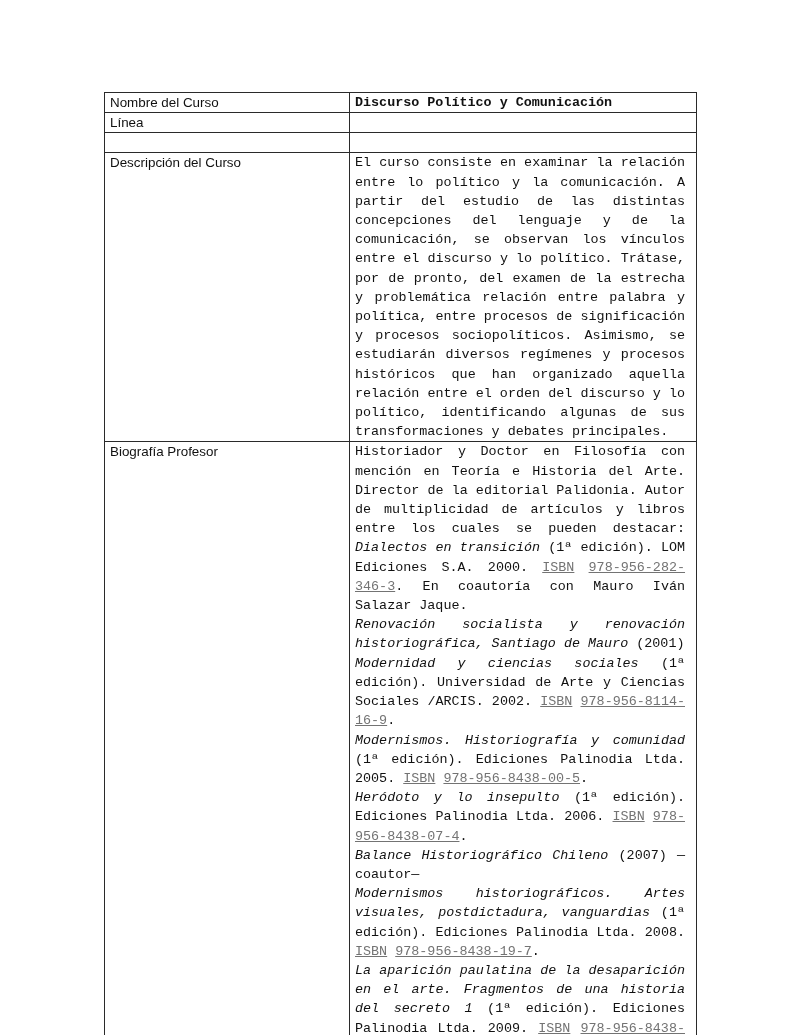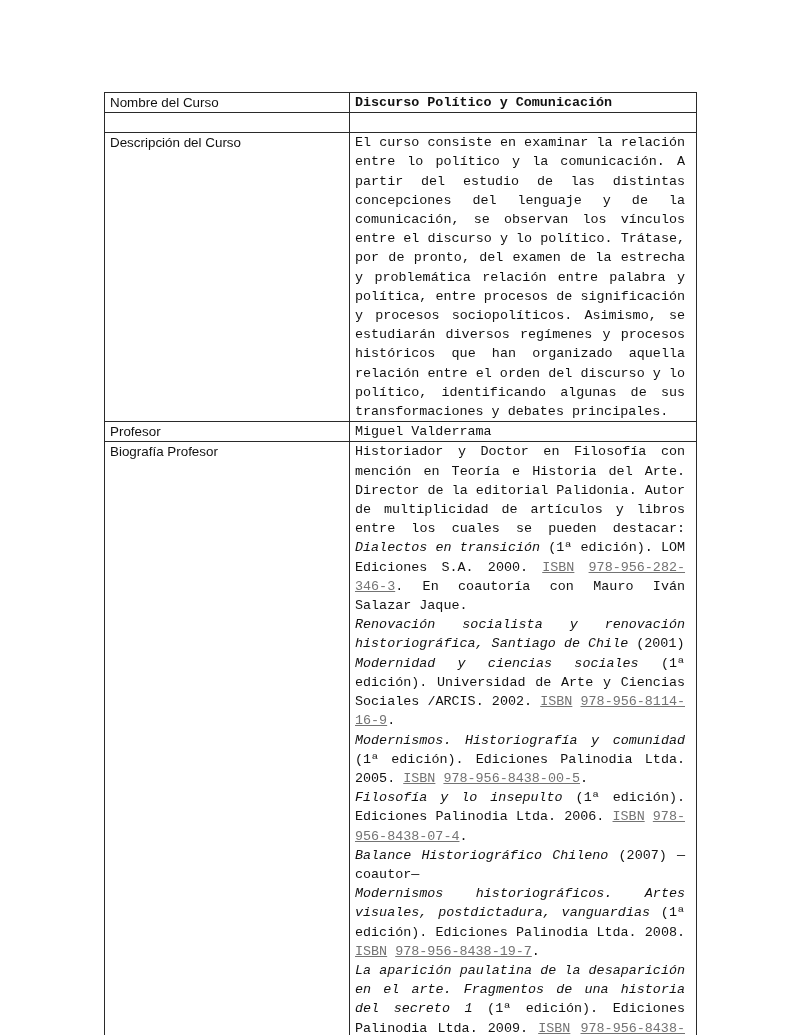--- a/index.html
+++ b/index.html
@@ -57,43 +57,43 @@
 <body>
 
 <div class="page">
   <table class="course">
     <tbody>
       <tr>
         <td class="label">Nombre del Curso</td>
         <td class="value bold">Discurso Político y Comunicación</td>
       </tr>
       <tr>
+        <td class="label">Línea</td>
+        <td class="value"></td>
+      </tr>
+      <tr>
         <td class="label"></td>
         <td class="value"></td>
       </tr>
       <tr>
         <td class="label">Descripción del Curso</td>
         <td class="value">El curso consiste en examinar la relación entre lo político y la comunicación. A partir del estudio de las distintas concepciones del lenguaje y de la comunicación, se observan los vínculos entre el discurso y lo político. Trátase, por de pronto, del examen de la estrecha y problemática relación entre palabra y política, entre procesos de significación y procesos sociopolíticos. Asimismo, se estudiarán diversos regímenes y procesos históricos que han organizado aquella relación entre el orden del discurso y lo político, identificando algunas de sus transformaciones y debates principales.</td>
       </tr>
       <tr>
-        <td class="label">Profesor</td>
-        <td class="value">Miguel Valderrama</td>
-      </tr>
-      <tr>
         <td class="label">Biografía Profesor</td>
         <td class="value">
           <span class="bio-block"><span>Historiador y Doctor en Filosofía con mención en Teoría e Historia del Arte. Director de la editorial Palidonia. Autor de multiplicidad de artículos y libros entre los cuales se pueden destacar: </span><span class="it">Dialectos en transición</span><span> (1ª edición). LOM Ediciones S.A. 2000. </span><a class="isbn">ISBN</a> <a class="isbn">978-956-282-346-3</a><span>. En coautoría con Mauro Iván Salazar Jaque.</span></span>
 
-          <span class="bio-block"><span class="it">Renovación socialista y renovación historiográfica, Santiago de Chile</span><span> (2001)</span></span>
+          <span class="bio-block"><span class="it">Renovación socialista y renovación historiográfica, Santiago de Mauro</span><span> (2001)</span></span>
 
           <span class="bio-block"><span class="it">Modernidad y ciencias sociales</span><span> (1ª edición). Universidad de Arte y Ciencias Sociales /ARCIS. 2002. </span><a class="isbn">ISBN</a> <a class="isbn">978-956-8114-16-9</a><span>.</span></span>
 
           <span class="bio-block"><span class="it">Modernismos. Historiografía y comunidad</span><span> (1ª edición). Ediciones Palinodia Ltda. 2005. </span><a class="isbn">ISBN</a> <a class="isbn">978-956-8438-00-5</a><span>.</span></span>
 
-          <span class="bio-block"><span class="it">Filosofía y lo insepulto</span><span> (1ª edición). Ediciones Palinodia Ltda. 2006. </span><a class="isbn">ISBN</a> <a class="isbn">978-956-8438-07-4</a><span>.</span></span>
+          <span class="bio-block"><span class="it">Heródoto y lo insepulto</span><span> (1ª edición). Ediciones Palinodia Ltda. 2006. </span><a class="isbn">ISBN</a> <a class="isbn">978-956-8438-07-4</a><span>.</span></span>
 
           <span class="bio-block"><span class="it">Balance Historiográfico Chileno</span><span> (2007) —coautor—</span></span>
 
           <span class="bio-block"><span class="it">Modernismos historiográficos. Artes visuales, postdictadura, vanguardias</span><span> (1ª edición). Ediciones Palinodia Ltda. 2008. </span><a class="isbn">ISBN</a> <a class="isbn">978-956-8438-19-7</a><span>.</span></span>
 
           <span class="bio-block"><span class="it">La aparición paulatina de la desaparición en el arte. Fragmentos de una historia del secreto 1</span><span> (1ª edición). Ediciones Palinodia Ltda. 2009. </span><a class="isbn">ISBN</a> <a class="isbn">978-956-8438-24-1978-956-8438-24-1</a><span>.</span></span>
         </td>
       </tr>
     </tbody>
   </table>

